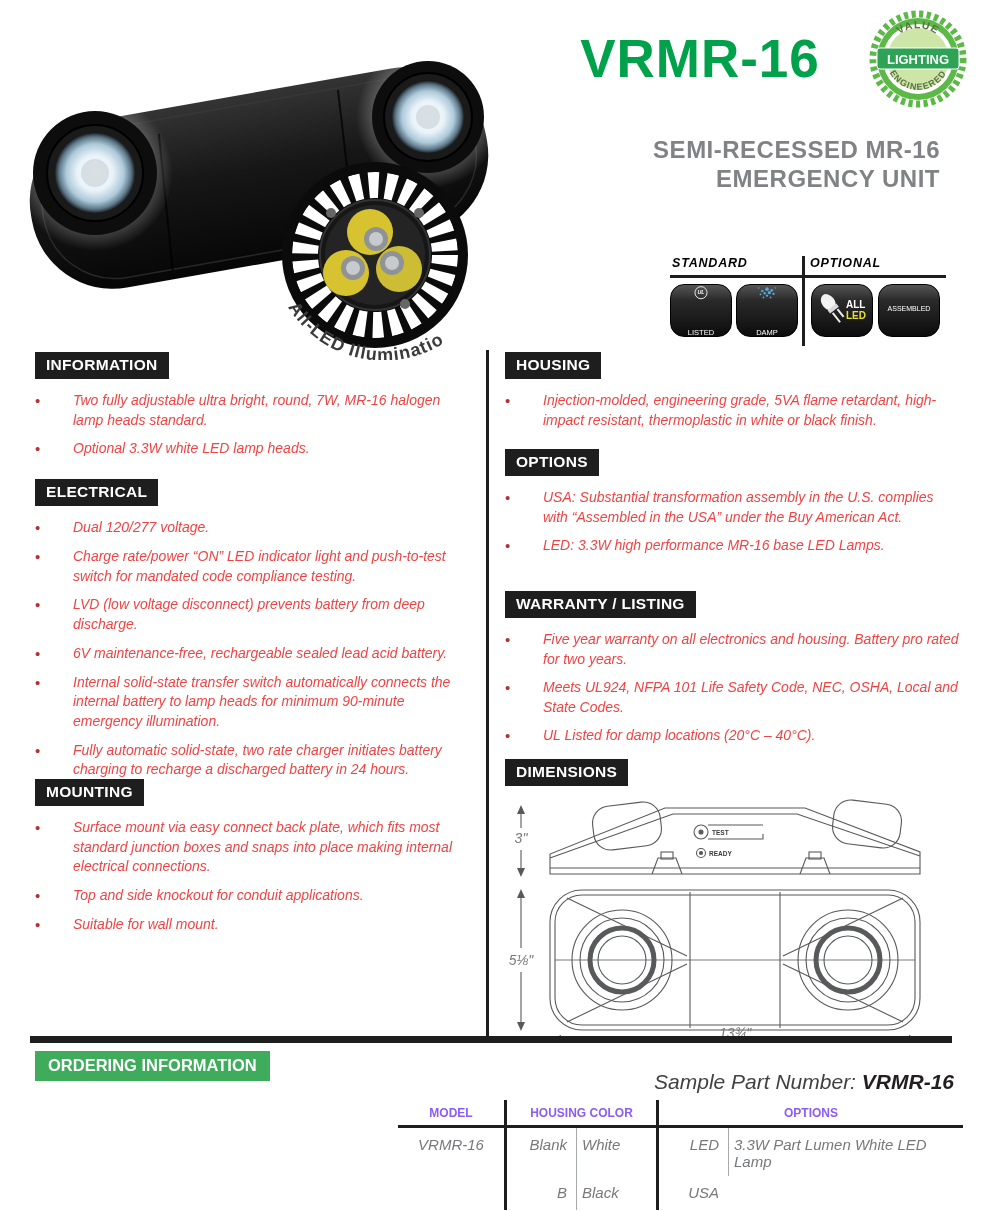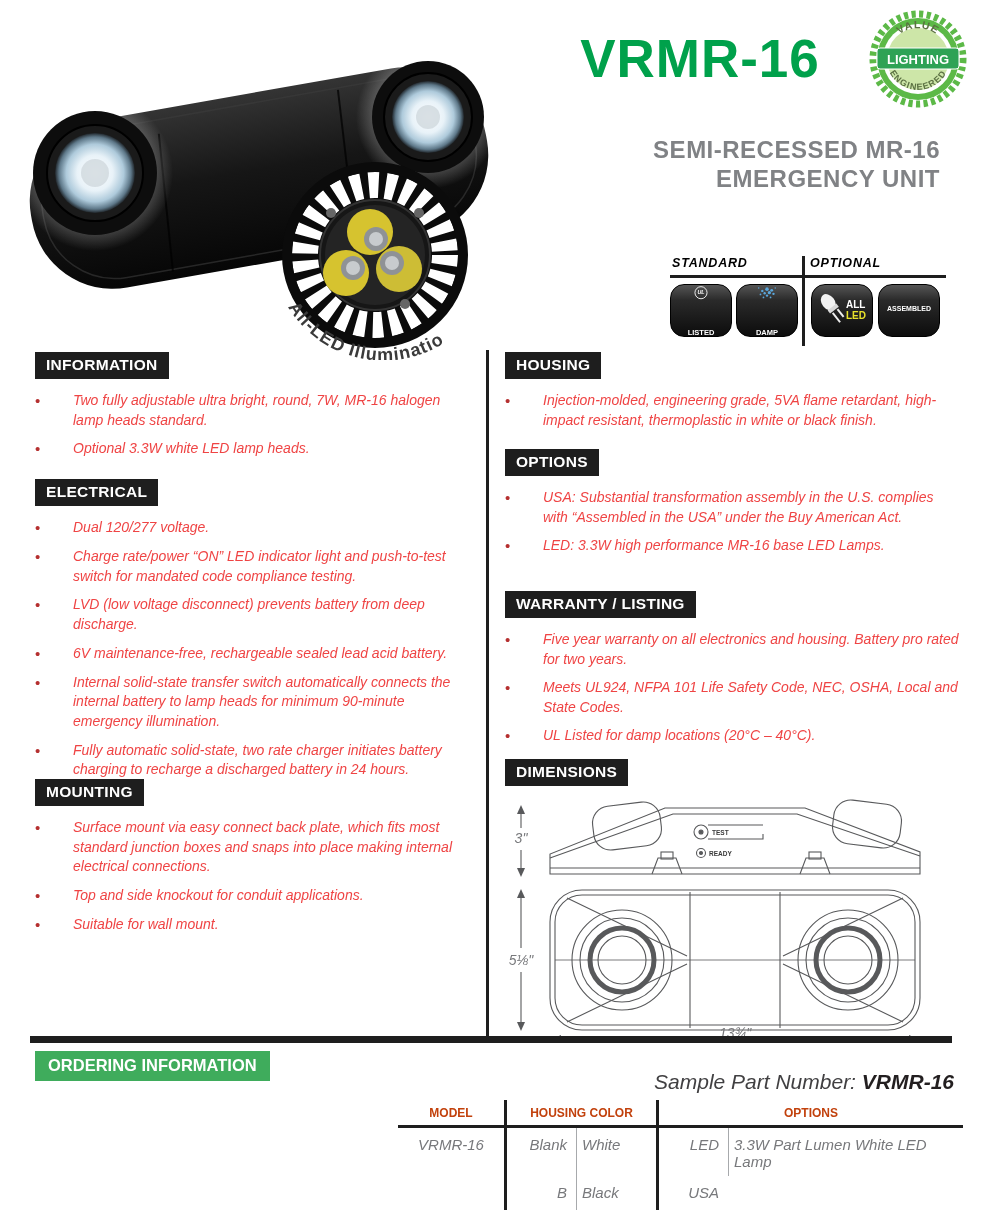--- a/index.html
+++ b/index.html
@@ -19,21 +19,21 @@
   .cert-label{position:absolute;top:0;font-size:12.5px;font-weight:bold;font-style:italic;
               color:#000000;letter-spacing:.8px;}
   .cert-label.std{left:2px;} .cert-label.opt{left:140px;}
   .cert-hline{position:absolute;left:0;top:19px;width:276px;height:3px;background:#1E1E1E;}
   .cert-vline{position:absolute;left:132px;top:0;width:3px;height:90px;background:#1E1E1E;}
   .cert-icon{position:absolute;top:28px;width:62px;height:53px;border-radius:14px;
              background:linear-gradient(#555 0%,#2a2a2a 30%,#0c0c0c 100%);
              border:1px solid #000;box-sizing:border-box;overflow:hidden;
              display:flex;flex-direction:column;align-items:center;justify-content:center;gap:27px;}
   .ci-0{left:0;} .ci-1{left:66px;} .ci-2{left:141px;} .ci-3{left:208px;}
-  .ci-txt{color:#fff;font-weight:bold;text-align:right;line-height:1;}
+  .ci-txt{color:#fff;font-weight:normal;text-align:right;line-height:1;}
 
   
   .col-divider{position:absolute;left:486px;top:350px;width:3px;height:688px;background:#1E1E1E;}
   .section{position:absolute;}
   .sec-head{display:inline-block;background:#1E1E1E;color:#fff;font-weight:bold;
             font-size:15.5px;padding:4px 11px 5px;letter-spacing:.3px;}
   .bullets{margin-top:12px;}
   .bullet{display:flex;margin-bottom:9px;}
   .bullet .dot{flex:0 0 30px;color:#B53030;font-size:15px;line-height:1.35;}
   .bullet .txt{font-style:italic;color:#ef4444;font-size:14px;line-height:1.4;margin-left:8px;}
@@ -49,21 +49,21 @@
 
   
   .order-bar{position:absolute;left:30px;top:1036px;width:922px;height:7px;background:#1E1E1E;}
   .order-head{position:absolute;left:35px;top:1051px;display:inline-block;background:#3FAC5C;
               color:#fff;font-weight:bold;font-size:16.5px;padding:5px 13px 6px;}
   .sample{position:absolute;left:554px;top:1070px;width:400px;text-align:right;
           font-style:italic;font-size:21px;color:#414042;}
   .sample b{color:#231F20;}
   .order-table{position:absolute;left:398px;top:1100px;width:565px;
                display:grid;grid-template-columns:106px 72px 80px 72px 235px;}
-  .ot-h{font-size:12px;font-weight:bold;color:#c2410c;text-align:center;
+  .ot-h{font-size:12px;font-weight:bold;color:#8b5cf6;text-align:center;
         padding:6px 0 5px;border-bottom:3px solid #1E1E1E;}
   .ot-h.bl, .ot-c.bl{border-left:3px solid #1E1E1E;}
   .ot-c{font-style:italic;color:#77787B;font-size:15px;padding:8px 0 6px;min-height:20px;}
   .ot-c.thin{border-left:1px solid #A7A9AC;}
   .ot-c.r{text-align:right;padding-right:9px;}
   .ot-c.l{text-align:left;padding-left:5px;}
   .ot-c.ctr{text-align:center;}
 </style>
 </head>
 <body>

